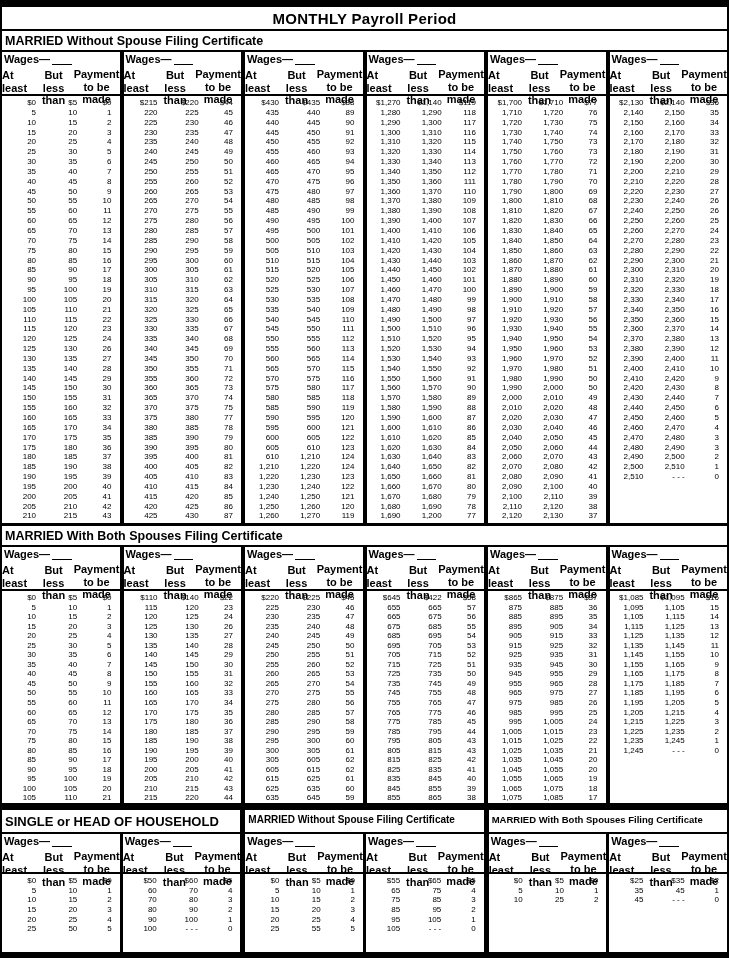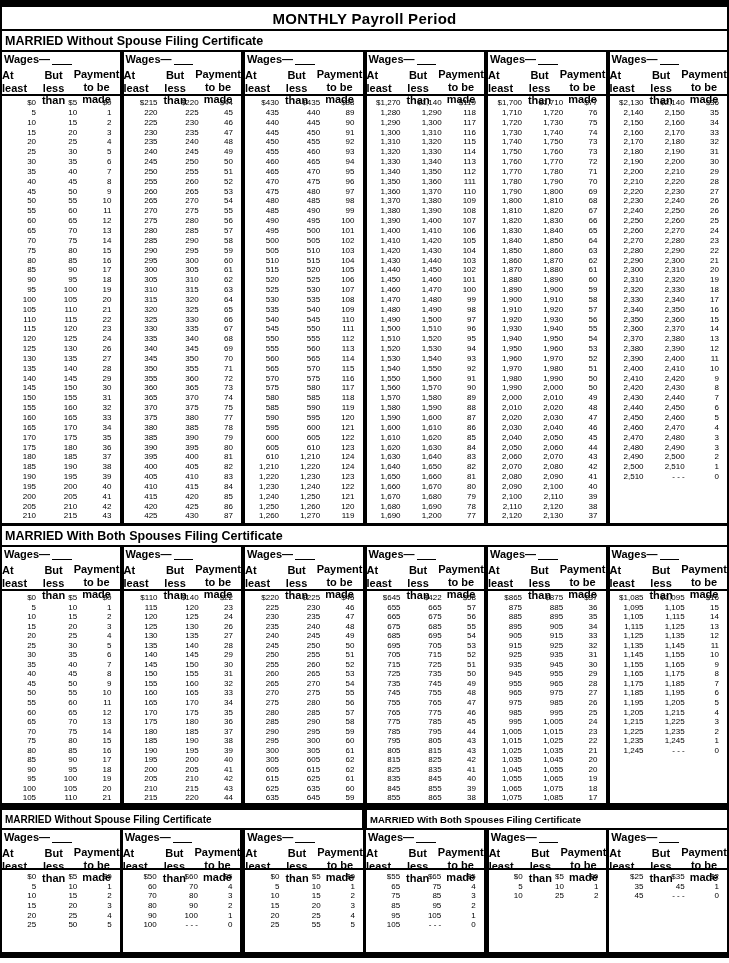--- a/index.html
+++ b/index.html
@@ -2221,20 +2221,21 @@
               <span class="c2">0</span>
             </div>
           </div>
         </div>
       </div>
 
     <div class="band"></div>
 
 
     <div class="daily-titles">
+      <div class="dt dt1">SINGLE or HEAD OF HOUSEHOLD</div>
       <div class="dt dt2">MARRIED Without Spouse Filing Certificate</div>
       <div class="dt dt3">MARRIED With Both Spouses Filing Certificate</div>
     </div>
 
     <div class="daily-tables">
       <div class="table tableD">
           <div class="group">
             <div class="ghead">
               <div class="gwages">
                 <div class="wlabel">

